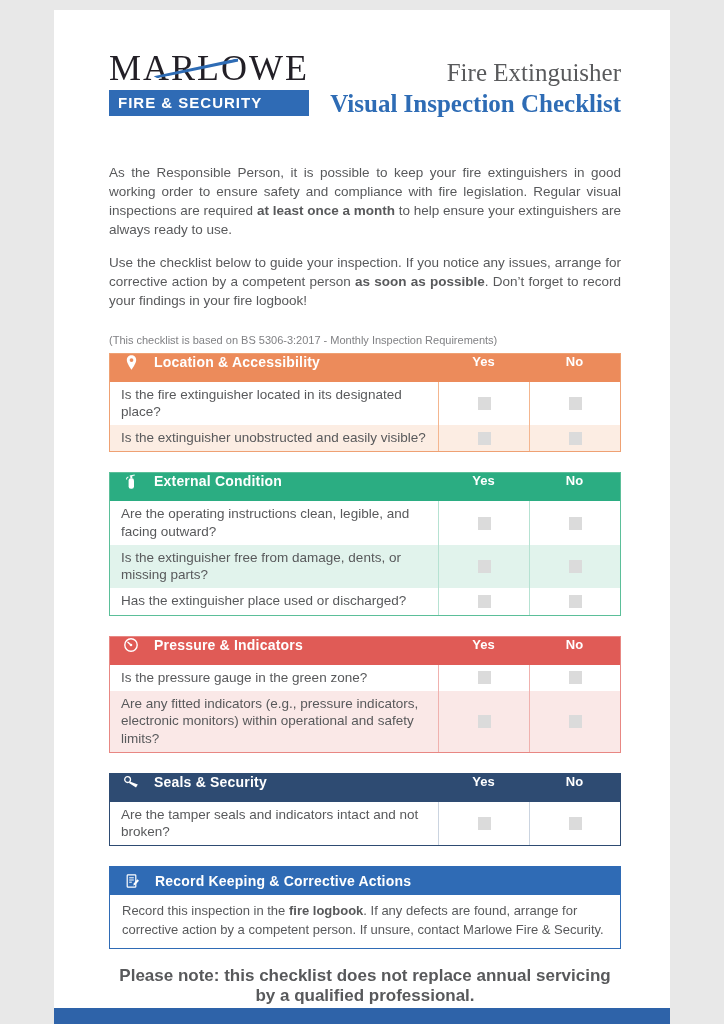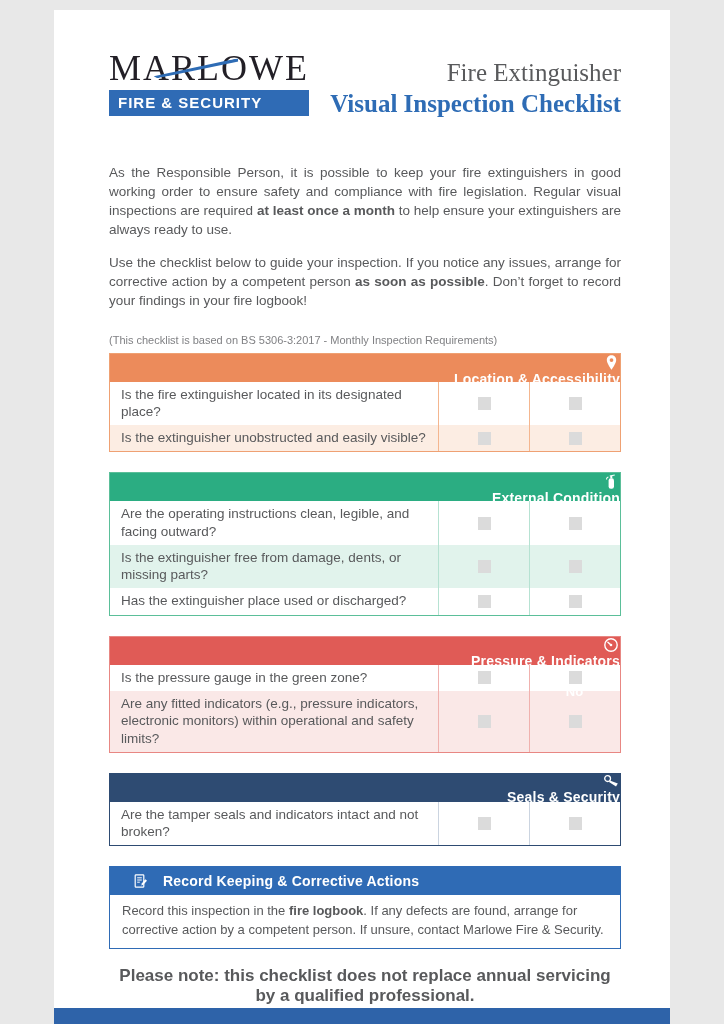--- a/index.html
+++ b/index.html
@@ -37,35 +37,35 @@
   .std-note { margin-top:23px; font-size:11px; color:#808184; }
 
   
   .section { margin-top:20px; border:1px solid var(--border); }
   .sec1 { margin-top:7px; }
   .sec-orange { --hdr:#EC8B5B; --tint:#FCEDE3; --div:#F4B68F; --border:#EFA173; }
   .sec-green  { --hdr:#2BAD82; --tint:#E1F3EC; --div:#B6E2D2; --border:#5BBF99; }
   .sec-red    { --hdr:#E05B56; --tint:#FAE8E7; --div:#F0B1AE; --border:#E88783; }
   .sec-navy   { --hdr:#2E4B72; --tint:#E9EDF3; --div:#CBD4E0; --border:#2E4B72; }
   .sec-header {
-    background:var(--hdr); color:#fff; display:flex; align-items:flex-end;
-    height:28px; padding-left:12px;flex-direction:column;
+    background:var(--hdr); color:#fff; display:flex; align-items:flex-start;
+    height:28px; padding-left:12px;
   }
   .sec-icon { width:18px; height:17px; display:flex; align-items:center; justify-content:center; }
   .sec-title { font-size:14px; font-weight:bold; margin-left:14px; flex:1; letter-spacing:0.2px; }
   .col-label { width:91px; text-align:center; font-size:13px; font-weight:bold; }
   .sec-row { display:flex; align-items:stretch; background:#fff; }
   .sec-row:nth-child(odd) { background:var(--tint); }
   .q { flex:1; font-size:13.5px; color:#58595B; padding:4px 10px 5px 11px; line-height:1.28; display:flex; align-items:center; }
   .cell { width:91px; border-left:1px solid var(--div); display:flex; align-items:center; justify-content:center; }
   .cb { width:13px; height:13px; background:#DBDBDB; display:inline-block; cursor:pointer; }
 
   
   .record { margin-top:20px; border:1px solid #2F6BB5; }
-  .rec-header { background:#2F6BB5; color:#fff; display:flex; align-items:center; height:28px; padding-left:21px; }
+  .rec-header { background:#2F6BB5; color:#fff; display:flex; align-items:center; height:28px; padding-left:13px; }
   .rec-body { font-size:13px; line-height:1.4; padding:7px 12px 9px; color:#58595B; }
 
   .disclaimer { margin-top:17px; text-align:center; font-size:17px; color:#58595B;font-weight:bold; }
 
   
   .cta-heading { margin-top:30px; text-align:center; font-size:26px; color:#4D4D4F; letter-spacing:0.3px; }
   .cta-button {
     display:block; margin:17px auto 0; width:420px; background:#3A5F85; color:#fff;
     border:none; font-family:"Liberation Sans", sans-serif; font-size:16px; font-weight:bold;
     padding:10px 0 11px; cursor:pointer; text-align:center;

